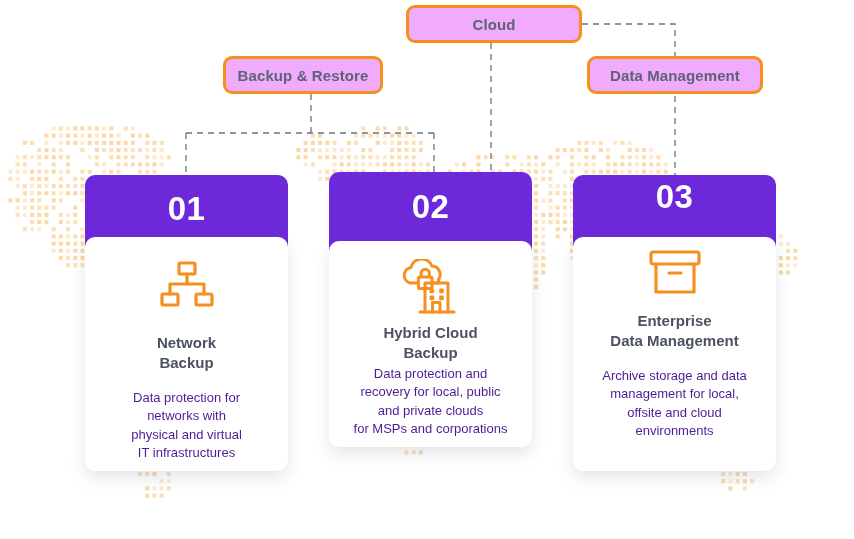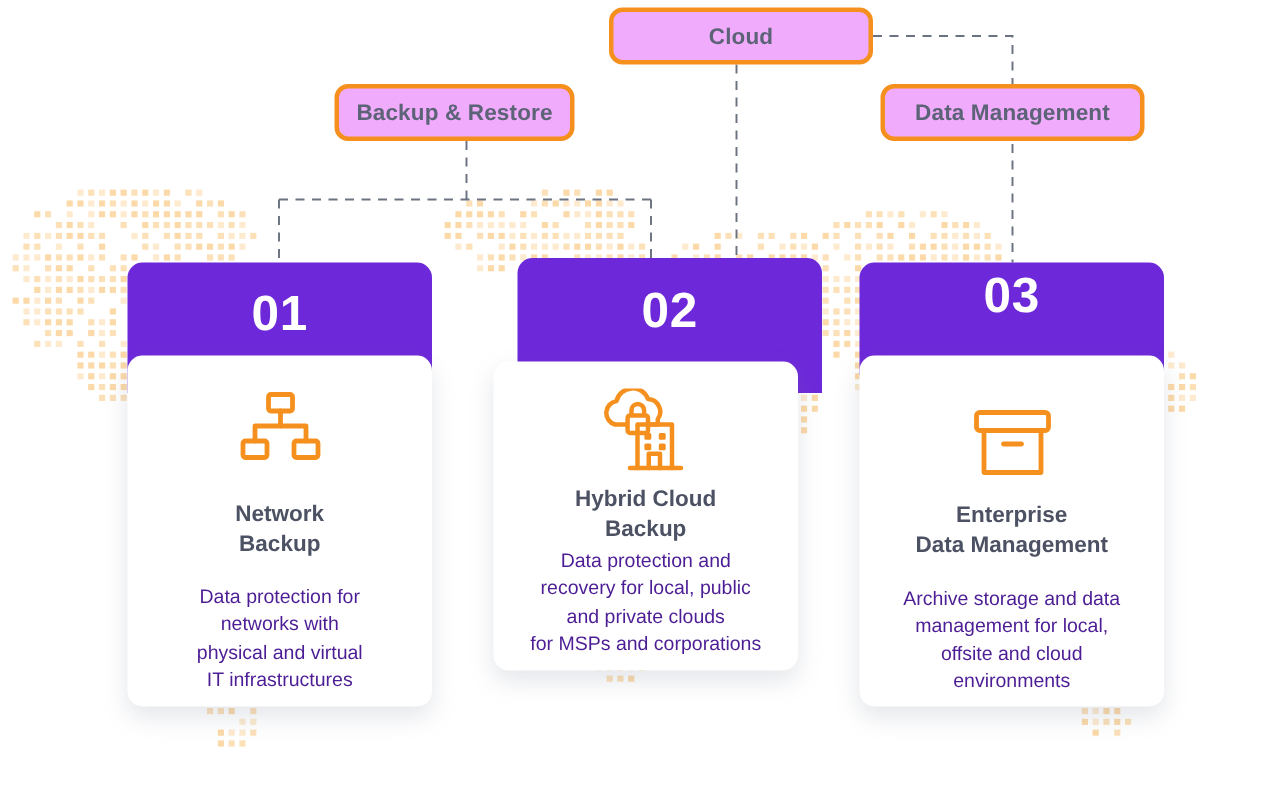--- a/index.html
+++ b/index.html
@@ -80,29 +80,29 @@
 
   
   #card-1{left:85px;top:175px;width:203px;height:296px;}
   #card-1 .card-head{height:72px;padding-top:15px;}
   #card-1 .card-body{top:62px;height:234px;padding-top:16px;}
   #card-1 .card-title{margin-top:16px;}
   #card-1 .card-desc{margin-top:16px;}
 
   
   #card-2{left:329px;top:172px;width:203px;height:299px;}
-  #card-2 .card-head{height:74px;padding-top:16px;margin-left:16px;}
+  #card-2 .card-head{height:74px;padding-top:16px;}
   #card-2 .card-body{top:69px;height:206px;padding-top:14px;}
   #card-2 .card-title{margin-top:4px;}
   #card-2 .card-desc{margin-top:2px;}
 
   
   #card-3{left:573px;top:175px;width:203px;height:296px;}
   #card-3 .card-head{height:72px;padding-top:3px;}
-  #card-3 .card-body{top:62px;height:234px;padding-top:27px;}
+  #card-3 .card-body{top:62px;height:234px;padding-top:4px;}
   #card-3 .card-title{margin-top:6px;}
   #card-3 .card-desc{margin-top:16px;}
 </style>
 </head>
 <body>
 
 <div id="stage">
 
   <svg id="worldmap" viewBox="0 0 854 539" xmlns="http://www.w3.org/2000/svg" aria-hidden="true">
     <g id="mapdots" fill="#fbd9a8">

